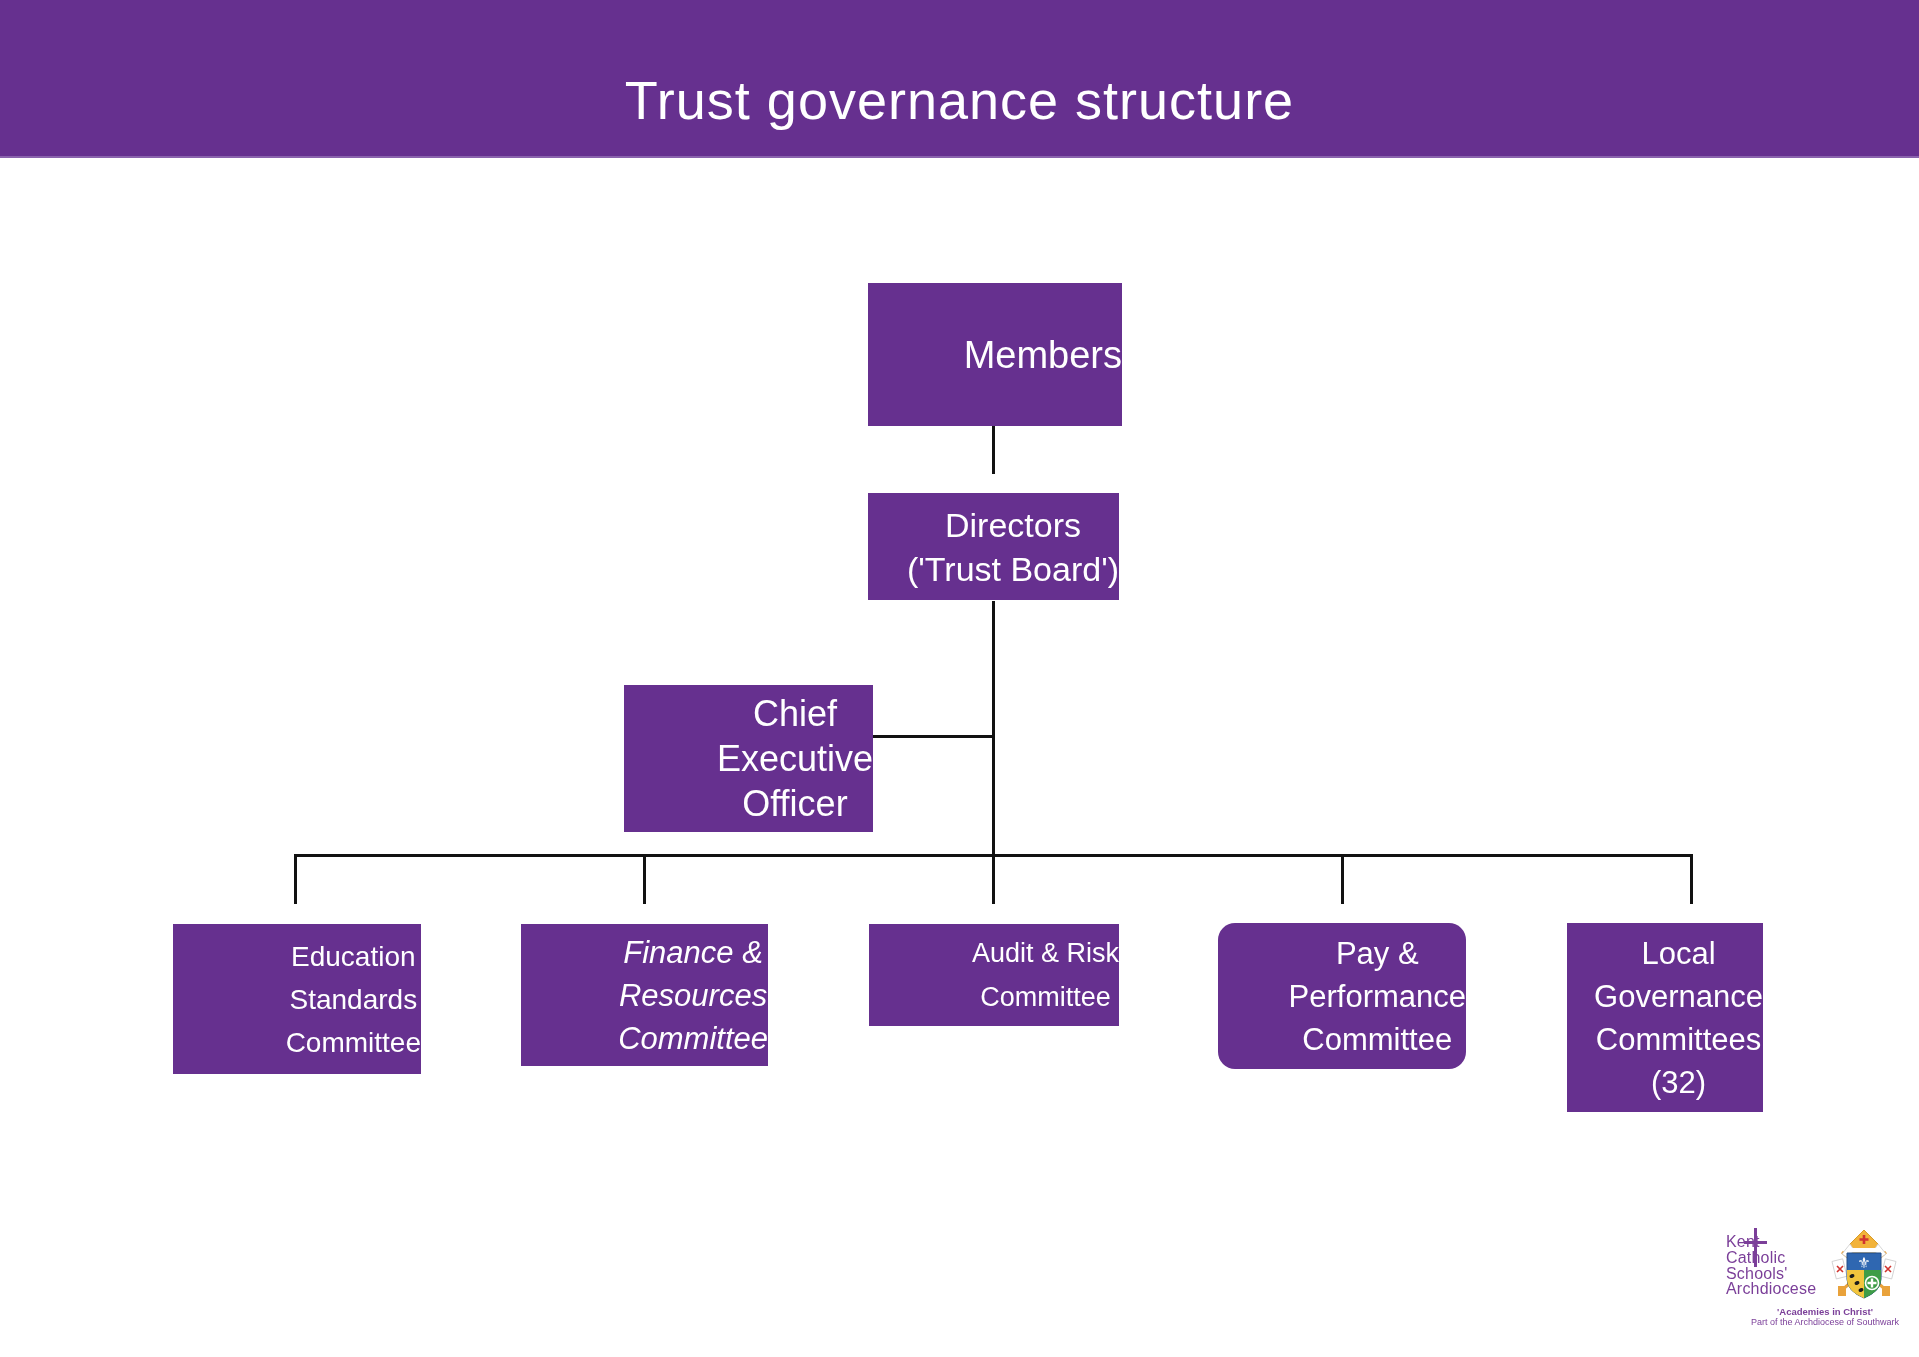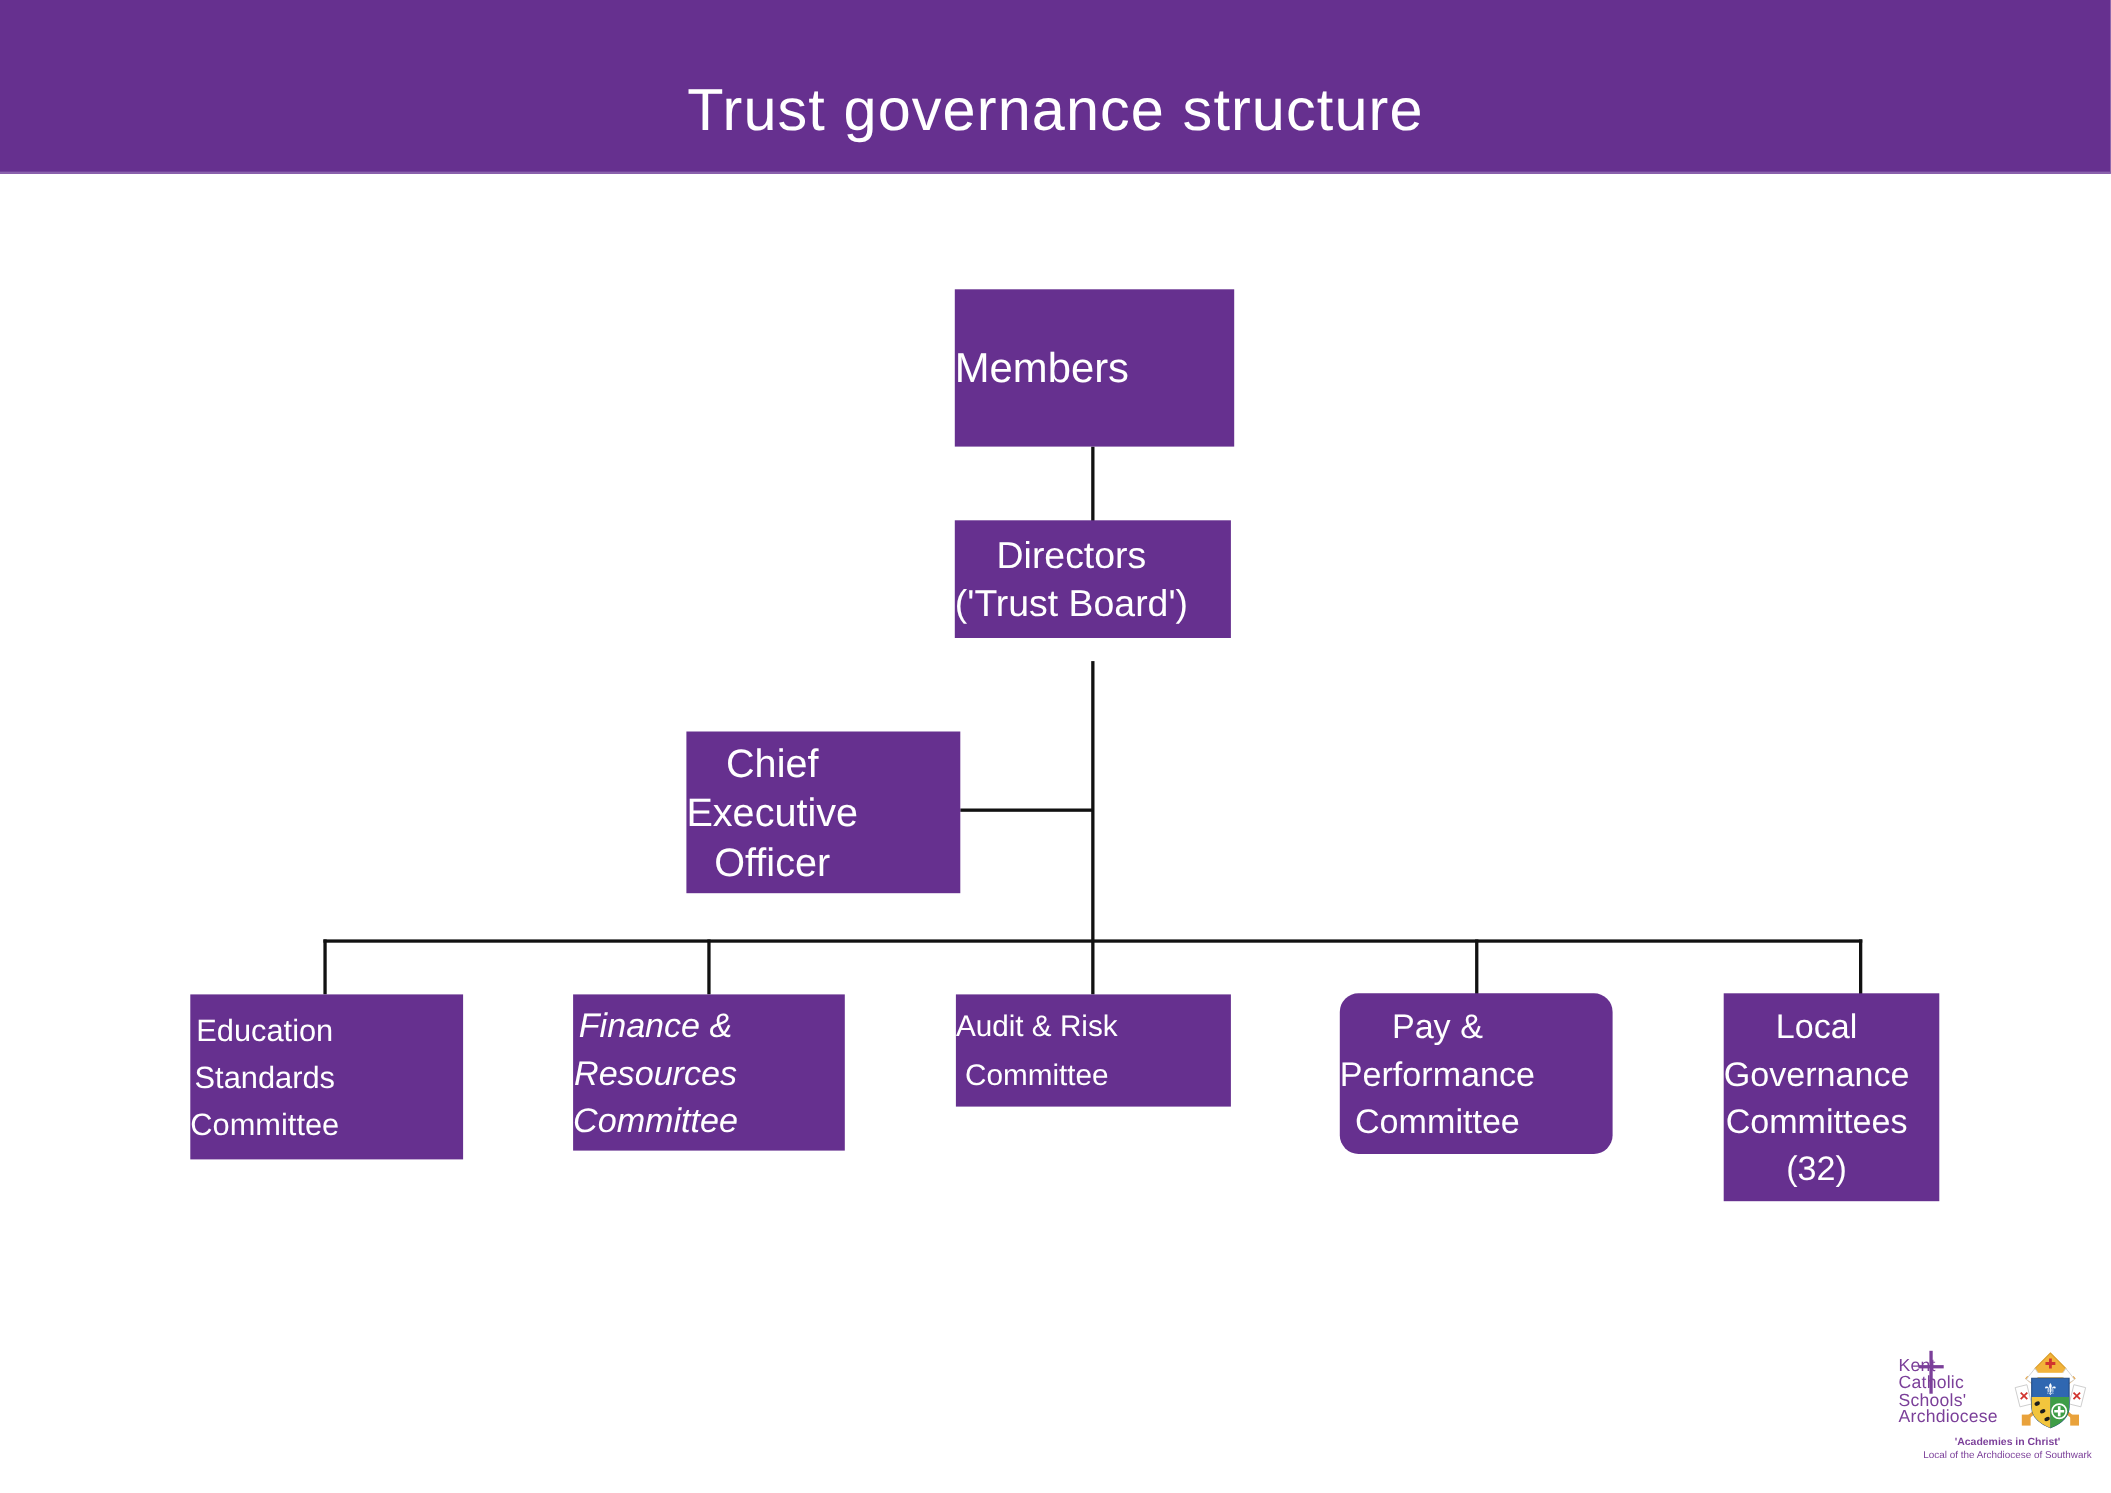--- a/index.html
+++ b/index.html
@@ -18,22 +18,22 @@
     padding-top:44px;box-sizing:border-box;
     border-bottom:2px solid #8a63ad;
   }
   .banner h1{
     margin:0;color:#ffffff;font-size:54px;font-weight:400;
     letter-spacing:1px;
   }
   
   .node{
     position:absolute;background:#66308F;color:#ffffff;
-    display:flex;align-items:center;justify-content:flex-start;
-    text-align:center;box-sizing:border-box;
+    display:flex;align-items:center;justify-content:flex-end;
+    text-align:center;box-sizing:border-box;margin-top:20px;
   }
   .node-label{white-space:pre-line;display:block;}
   .node-members   {left:868px; top:263px; width:254px;height:143px;font-size:38px;line-height:46px;}
   .node-directors {left:868px; top:473px; width:251px;height:107px;font-size:34px;line-height:44px;}
   .node-ceo       {left:624px; top:665px; width:249px;height:147px;font-size:36px;line-height:45px;}
   .node-education {left:173px; top:904px; width:248px;height:150px;font-size:28px;line-height:43px;}
   .node-finance   {left:521px; top:904px; width:247px;height:142px;font-size:31px;line-height:43px;font-style:italic;}
   .node-audit     {left:869px; top:904px; width:250px;height:102px;font-size:27px;line-height:44px;}
   .node-pay       {left:1218px;top:903px; width:248px;height:146px;font-size:31px;line-height:43px;border-radius:17px;}
   .node-local     {left:1567px;top:903px; width:196px;height:189px;font-size:31px;line-height:43px;}
@@ -172,17 +172,17 @@
 
         <g>
           <circle cx="44" cy="55" r="6.5" fill="none" stroke="#ffffff" stroke-width="1.6"></circle>
           <path d="M44 50.5 v9 M39.5 55 h9" stroke="#ffffff" stroke-width="2.4"></path>
         </g>
       </g>
     </svg>
 
     <div class="tagline">
       <div class="t1">'Academies in Christ'</div>
-      <div class="t2">Local of the Archdiocese of Southwark</div>
+      <div class="t2">Part of the Archdiocese of Southwark</div>
     </div>
   </div>
 
 </div>
 
 </body></html>

